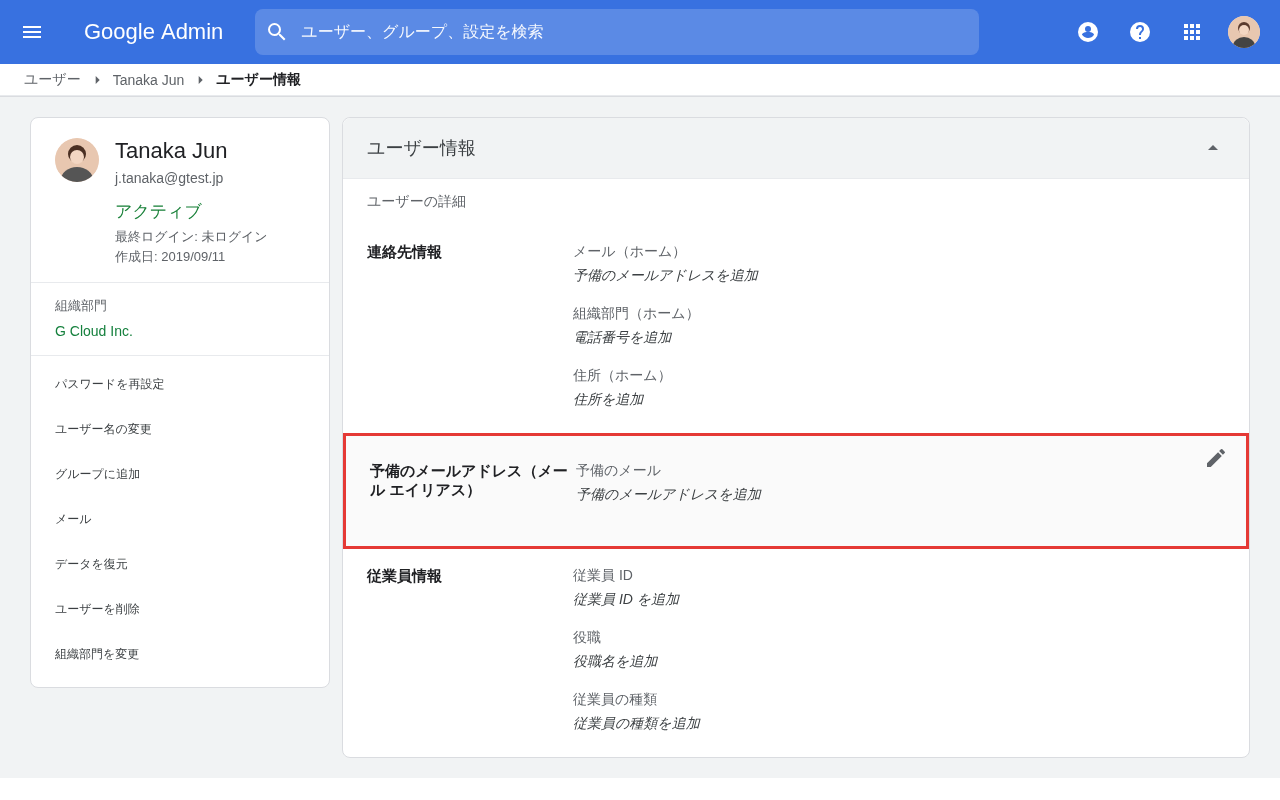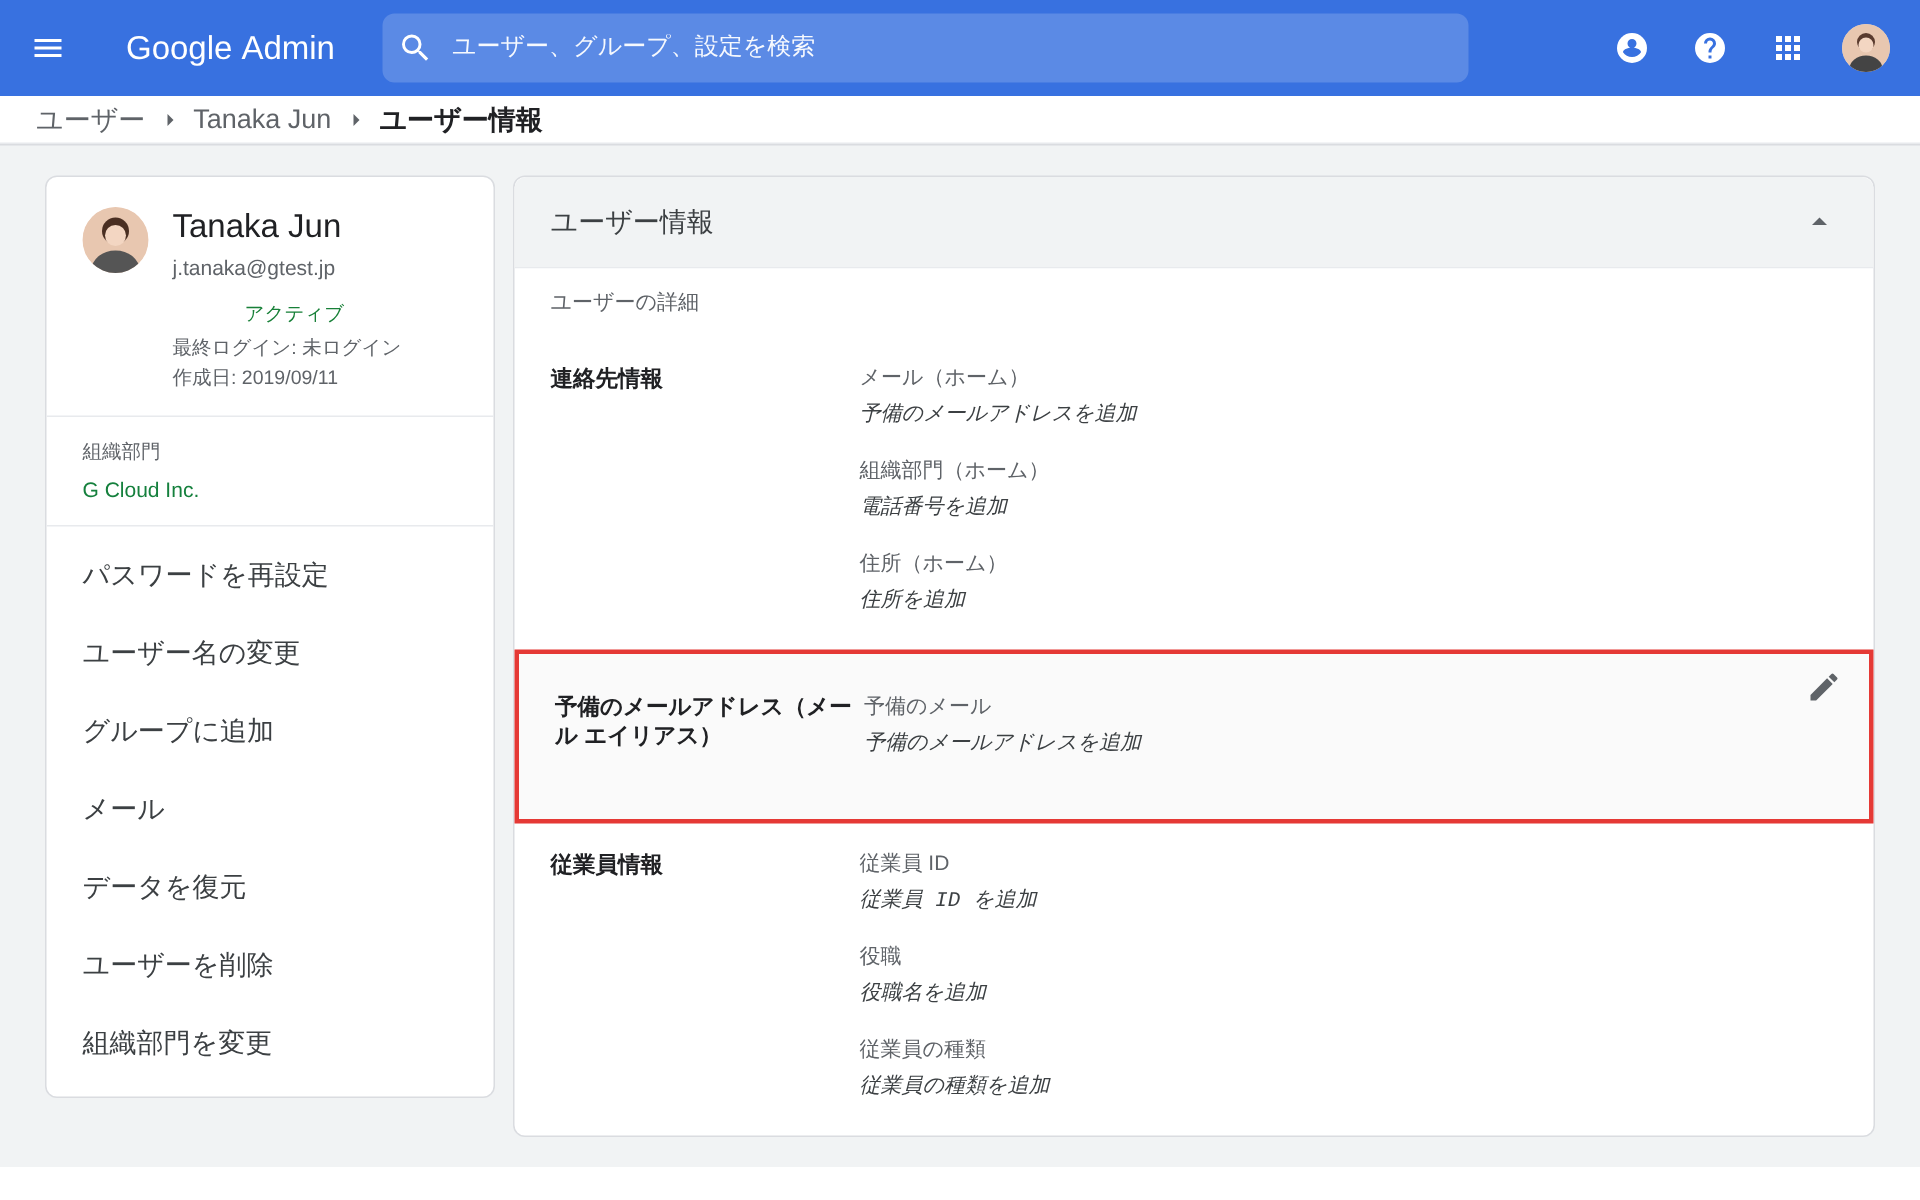--- a/index.html
+++ b/index.html
@@ -36,64 +36,64 @@
   .search input {
     background: transparent; border: none; outline: none;
     color: #fff; font-size: 16px; flex: 1;
   }
   .search input::placeholder { color: rgba(255,255,255,0.95); }
   .header-spacer { flex: 1; }
   .header-right { display: flex; align-items: center; gap: 4px; }
   .avatar-sm { width: 32px; height: 32px; border-radius: 50%; background: #f1d9c9; display:flex; align-items:center; justify-content:center; overflow:hidden;}
   .avatar-sm svg { width: 32px; height: 32px;}
   
-  .crumbs { height: 32px; display: flex; align-items: center; padding: 0 24px; font-size: 18px; color: #5f6368; border-bottom: 1px solid #e8eaed; background:#fff;text-align:right;}
+  .crumbs { height: 32px; display: flex; align-items: center; padding: 0 24px; font-size: 14px; color: #5f6368; border-bottom: 1px solid #e8eaed; background:#fff;text-align:right;}
   .crumbs .sep { margin: 0 8px; }
   .crumbs .sep svg { width: 16px; height:16px; fill:#5f6368; vertical-align:middle;}
   .crumbs .current { color: #202124; font-weight: 600; }
   .crumbs a { color: #5f6368; text-decoration: none; }
   
   .body { background: #f1f3f4; padding: 20px 30px; display: flex; gap: 12px; align-items: flex-start; border-top:1px solid #dadce0;}
   
   .left-card {
     width: 300px; background: #fff; border: 1px solid #dadce0; border-radius: 8px;
     overflow: hidden;
     flex-shrink: 0;
   }
   .profile-top { padding: 20px 24px 16px 24px; display: flex; gap: 16px; }
   .avatar-lg { width: 44px; height: 44px; border-radius: 50%; background:#f1d9c9; flex-shrink:0; overflow:hidden;}
   .avatar-lg svg{ width:44px; height:44px;}
   .profile-name { font-size: 22px; color: #202124; margin-bottom: 6px;}
   .profile-email { font-size: 14px; color: #5f6368; margin-bottom: 14px;}
-  .status-active { color: #188038; font-size: 13px; margin-bottom: 4px; margin-left: 48px;}
+  .status-active { color: #188038; font-size: 17px; margin-bottom: 4px;}
   .meta-line { font-size: 13px; color: #5f6368; line-height: 1.5;}
   .section-divider { border-top: 1px solid #e8eaed; }
   .orgunit { padding: 14px 24px 16px 24px;}
   .orgunit .lbl { font-size: 13px; color: #5f6368; margin-bottom: 8px;}
   .orgunit .val { font-size: 14px; color: #15803d;}
   .actions { padding: 8px 0 12px 0;}
-  .action-item { padding: 12px 24px; font-size: 18px; color: #3c4043; cursor:pointer;}
+  .action-item { padding: 12px 24px; font-size: 12px; color: #3c4043; cursor:pointer;}
   .action-item + .action-item { margin-top: 4px;}
   
   .right-card {
     flex: 1; background: #fff; border: 1px solid #dadce0; border-radius: 8px;
   }
   .panel-header {
     background: #f1f3f4; padding: 18px 24px; display:flex; align-items:center; border-bottom: 1px solid #e8eaed; border-radius: 8px 8px 0 0;
   }
   .panel-header .title { font-size: 18px; color: #3c4043; flex:1;}
   .panel-header svg { fill:#5f6368; width:24px; height:24px;}
   .subhead { padding: 14px 24px; font-size: 14px; color: #5f6368;}
   .block { padding: 18px 24px 24px 24px; display:flex; }
   .block.hl { border: 3px solid #e53935; background:#fafafa; position:relative; padding-top:26px; padding-bottom:42px;}
   .block .blk-label { width: 206px; font-size: 15px; color:#202124; font-weight:600; flex-shrink:0; padding-right:8px;}
   .block .fields { flex:1;}
   .field + .field { margin-top: 20px;}
   .field .flabel { font-size:14px; color:#5f6368; margin-bottom:6px;}
-  .field .fvalue { font-size:14px; color:#3c4043; font-style: italic; font-family: Liberation Mono, monospace;}
+  .field .fvalue { font-size:14px; color:#3c4043; font-style: italic;}
   .edit-icon { position:absolute; top:10px; right:18px; width:24px; height:24px; fill:#5f6368; cursor:pointer;}
   .body-wrap { height: calc(800px - 64px - 32px); overflow: hidden; }
 </style>
 </head>
 <body>
 
 <div class="header">
   <div class="icon-btn">
     <svg width="24" height="24" viewBox="0 0 24 24">
         <path d="M3 18h18v-2H3v2zm0-5h18v-2H3v2zm0-7v2h18V6H3z"></path>

